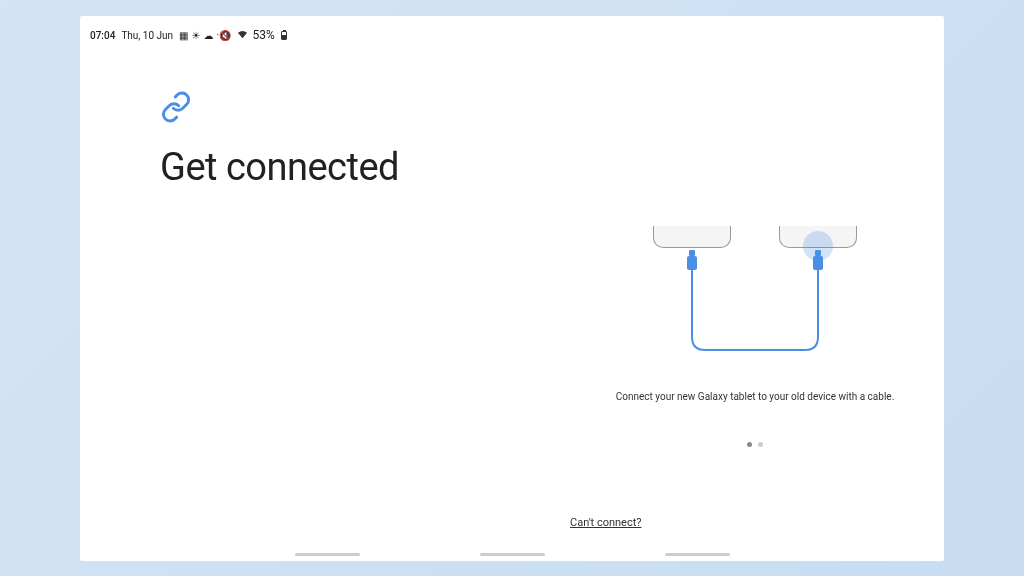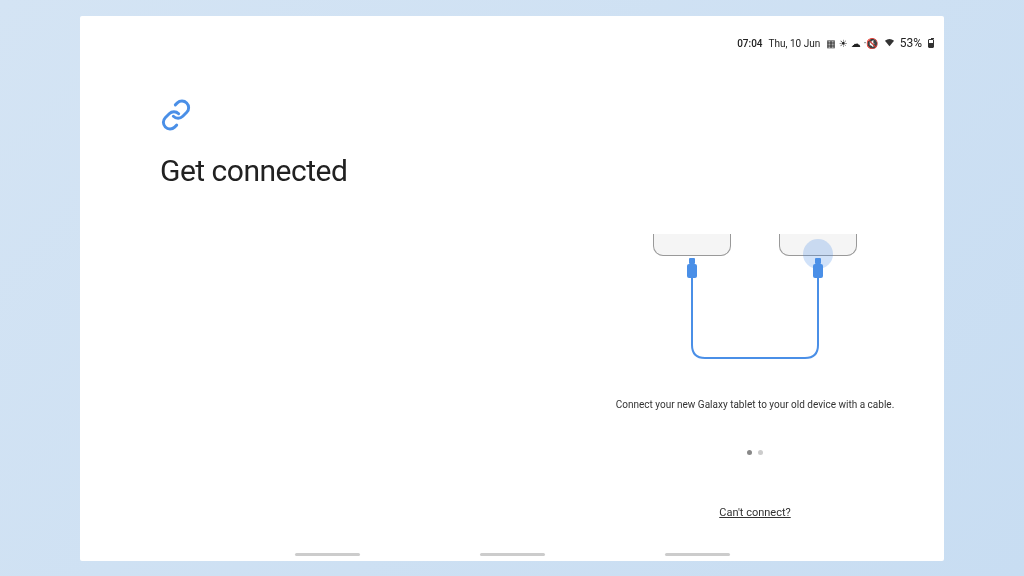--- a/index.html
+++ b/index.html
@@ -19,25 +19,24 @@
       background: #ffffff;
       border-radius: 2px;
       position: relative;
       display: flex;
       flex-direction: column;
     }
     .status-bar {
       height: 20px;
       padding: 19px 10px 0 10px;
       display: flex;
-      justify-content: flex-end;
+      justify-content: flex-start;
       align-items: center;
       font-size: 9px;
       color: #222;
-      margin-top: 8px;
     }
     .status-left {
       display: flex;
       align-items: center;
       gap: 6px;
     }
     .status-right {
       display: flex;
       align-items: center;
       gap: 5px;
@@ -60,21 +59,21 @@
       width: 400px;
     }
     .link-icon {
       margin-bottom: 18px;
     }
     .link-icon svg {
       width: 32px;
       height: 32px;
     }
     .page-title {
-      font-size: 30px;
+      font-size: 38px;
       font-weight: 400;
       color: #212121;
       letter-spacing: -0.5px;
     }
     .right-panel {
       position: absolute;
       left: 490px;
       top: 190px;
       width: 370px;
       display: flex;
@@ -157,25 +156,25 @@
       width: 5px;
       height: 5px;
       border-radius: 50%;
       background: #ccc;
     }
     .dot.active {
       background: #888;
     }
     .cant-connect {
       position: absolute;
-      bottom: 33px;
+      bottom: 23px;
       left: 50%;
       transform: translateX(-50%);
       width: 370px;
-      text-align: center;
+      text-align: left;
       left: 675px;
     }
     .cant-connect-link {
       font-size: 11px;
       color: #333;
       text-decoration: underline;
       cursor: pointer;
     }
     .nav-bar {
       height: 8px;

